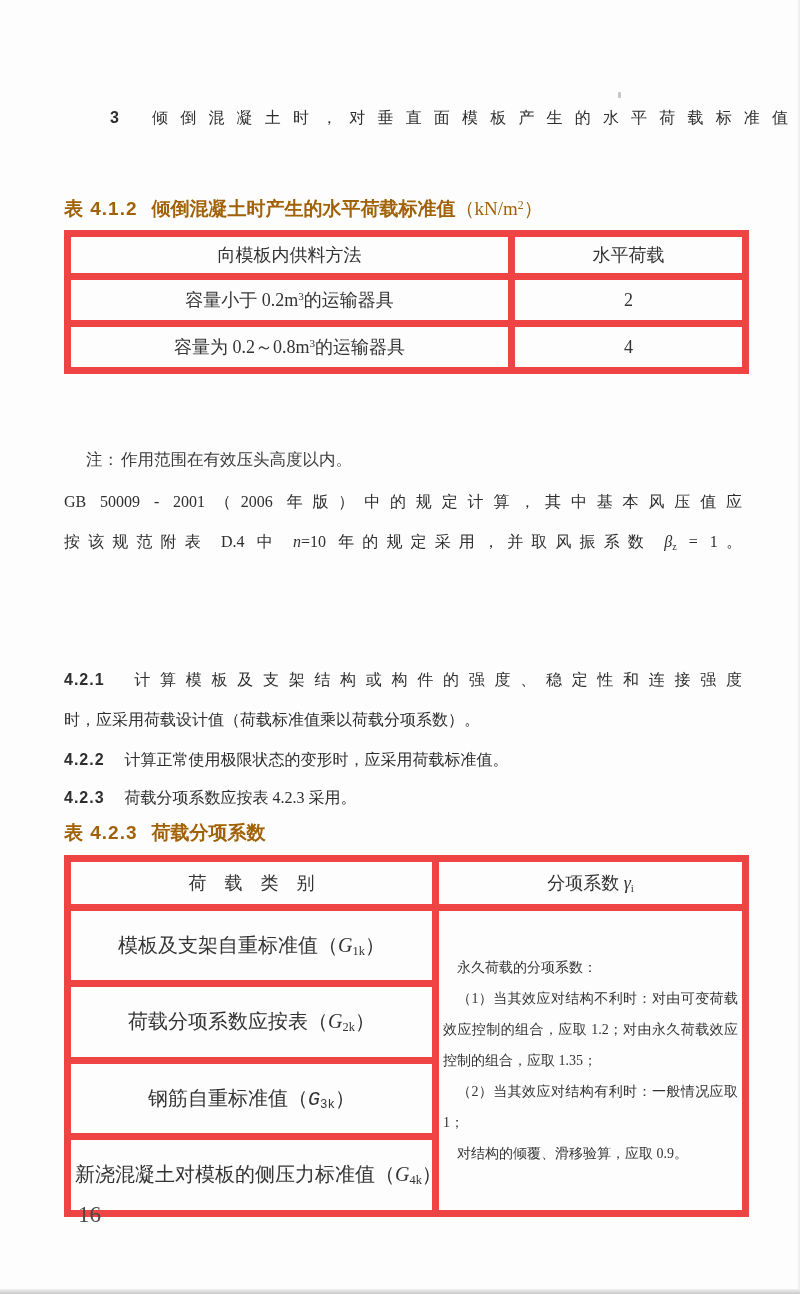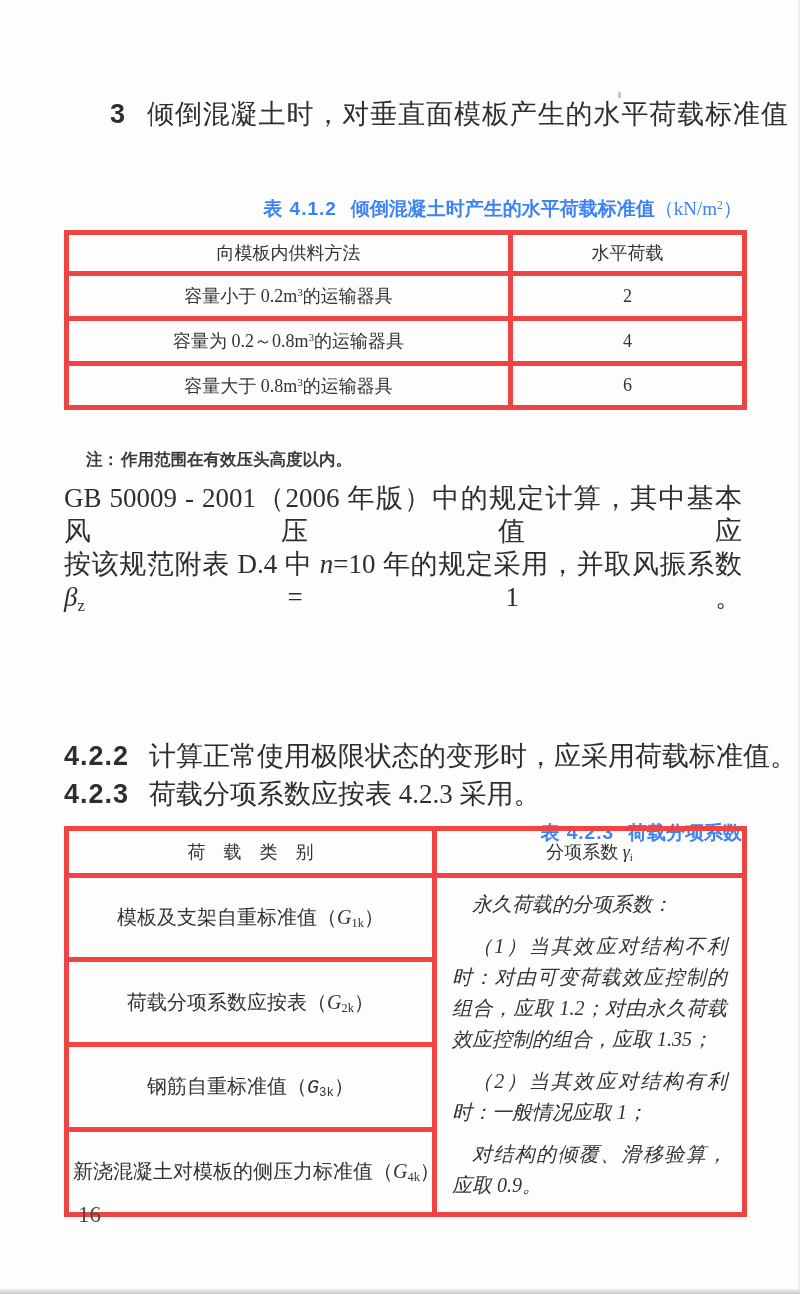--- a/index.html
+++ b/index.html
@@ -4,58 +4,58 @@
 <style>
   html,body{margin:0;padding:0;background:#fff;}
   .page{
     position:relative;width:800px;height:1294px;margin:0 auto;
     background:#fdfdfd;overflow:hidden;
     font-family:"Liberation Serif","DejaVu Serif",serif;
     color:#2e2e2e;
   }
   .abs{position:absolute;}
   
-  .bline{font-size:27px;line-height:33px;width:678px;white-space:nowrap;}
+  .bline{font-size:16px;line-height:40px;width:678px;white-space:nowrap;}
   .stretch{white-space:normal;text-align:justify;text-align-last:justify;}
   .cnum{font-weight:bold;font-family:"Liberation Sans","DejaVu Sans",sans-serif;
         margin-right:20px;letter-spacing:1px;}
   .ital{font-style:italic;}
   .sub{font-size:0.62em;vertical-align:-0.28em;}
   .sup{font-size:0.62em;vertical-align:0.5em;}
   
-  .caption{width:678px;text-align:right;font-size:19px;font-weight:bold;
-           font-family:"Liberation Sans","DejaVu Sans",sans-serif;color:#3b82f6;}
+  .caption{width:678px;text-align:left;font-size:19px;font-weight:bold;
+           font-family:"Liberation Sans","DejaVu Sans",sans-serif;color:#a16207;}
   .caption .cap-label{margin-right:14px;letter-spacing:1px;}
   .caption .unit{font-weight:normal;font-family:"Liberation Serif","DejaVu Serif",serif;}
   .sec-heading{width:678px;text-align:center;font-size:22px;font-weight:bold;
            font-family:"Liberation Sans","DejaVu Sans",sans-serif;color:#1e1e1e;letter-spacing:2px;}
   .sec-heading .h-num{margin-right:18px;}
   
   table.doc{border-collapse:collapse;table-layout:fixed;
             border:2px solid #353535;background:transparent;}
-  table.doc td{border:5px solid #ef4444;text-align:center;vertical-align:middle;
+  table.doc td{border:7px solid #ef4444;text-align:center;vertical-align:middle;
                font-size:18px;color:#333;padding:0 4px;overflow:hidden;}
   #t1{width:678px;}
   #t1 tr:nth-child(1) td{height:36px;}
   #t1 tr:nth-child(2) td{height:40px;}
   #t1 tr:nth-child(3) td{height:40px;}
   #t1 tr:nth-child(4) td{height:39px;}
   #t1 tr:nth-child(5) td{height:40px;}
   #t2{width:678px;}
   #t2 tr:nth-child(1) td{height:42px;}
   #t2 tr:nth-child(2) td{height:69px;}
   #t2 tr:nth-child(3) td{height:70px;}
   #t2 tr:nth-child(4) td{height:69px;font-family:Liberation Mono, monospace;}
   #t2 tr:nth-child(5) td{height:70px;}
   #t2 td.cat{white-space:nowrap;font-size:20px;}
   td.factor-cell{vertical-align:top;text-align:justify;padding:9px 13px 0 15px;}
-  .factor-cell p{margin:11px;font-size:20px;line-height:31px;text-indent:1em;
-                 text-align:justify;color:#333;font-style:italic;}
+  .factor-cell p{margin:0;font-size:14px;line-height:31px;text-indent:1em;
+                 text-align:justify;color:#333;}
   
-  .note{font-size:16.5px;color:#3a3a3a;font-weight:bold;}
+  .note{font-size:16.5px;color:#3a3a3a;}
   .note .note-label{margin-right:2px;}
   
   .pagenum{font-size:23px;color:#4a4a4a;
            font-family:"Liberation Serif","DejaVu Serif",serif;}
   
   .speck{width:3px;height:6px;background:#9a9a9a;border-radius:1px;opacity:.55;}
   .bottom-edge{left:0;right:0;bottom:0;height:5px;
                background:linear-gradient(#f1f1f1,#c9c9c9);}
   .right-edge{top:0;bottom:0;right:0;width:3px;
               background:linear-gradient(to left,#e9e9e9,rgba(255,255,255,0));}
@@ -88,55 +88,59 @@
       <td>水平荷载</td>
     </tr>
     <tr>
       <td><span>容量小于 0.2m</span><span class="sup">3</span><span>的运输器具</span></td>
       <td>2</td>
     </tr>
     <tr>
       <td><span>容量为 0.2～0.8m</span><span class="sup">3</span><span>的运输器具</span></td>
       <td>4</td>
     </tr>
-    <tr>
-      <td><span>容量大于 0.8m</span><span class="sup">3</span><span>的运输器具</span></td>
-      <td>6</td>
-    </tr>
   </tbody>
     </table>
 
   <div class="abs note" style="left:86px;top:449px;">
     <span class="note-label">注：</span><span>作用范围在有效压头高度以内。</span>
   </div>
 
   <div class="abs" style="left:64px;top:482px;">
     <div class="bline stretch">
       <span>GB 50009 - 2001（2006 年版）中的规定计算，其中基本风压值应</span>
     </div>
     <div class="bline stretch">
       <span>按该规范附表 D.4 中 </span><span class="ital">n</span><span>=10 年的规定采用，并取风振系数 </span><span class="ital">β</span><span class="sub">z</span><span> = 1。</span>
     </div>
   </div>
 
 
+  <div class="abs" style="left:64px;top:660px;">
+    <div class="bline stretch">
+      <span class="cnum">4.2.1</span><span>计算模板及支架结构或构件的强度、稳定性和连接强度</span>
+    </div>
+    <div class="bline">
+      <span>时，应采用荷载设计值（荷载标准值乘以荷载分项系数）。</span>
+    </div>
+  </div>
 
   <div class="abs bline" style="left:64px;top:740px;">
     <span class="cnum">4.2.2</span><span>计算正常使用极限状态的变形时，应采用荷载标准值。</span>
   </div>
 
   <div class="abs bline" style="left:64px;top:778px;">
     <span class="cnum">4.2.3</span><span>荷载分项系数应按表 4.2.3 采用。</span>
   </div>
 
   <div class="abs caption" style="left:64px;top:820px;">
     <span class="cap-label">表 4.2.3</span><span>荷载分项系数</span>
   </div>
 
-  <table class="doc abs" id="t2" style="left:64px;top:826px;">
+  <table class="doc abs" id="t2" style="left:64px;top:855px;">
     <colgroup>
         <col style="width:368px">
         <col style="width:310px">
       </colgroup>
     <tbody>
         <tr>
       <td>荷　载　类　别</td>
       <td><span>分项系数 </span><span class="ital">γ</span><span class="sub">i</span></td>
     </tr>
     <tr>

